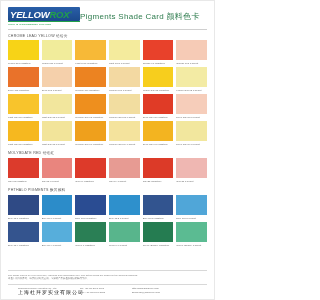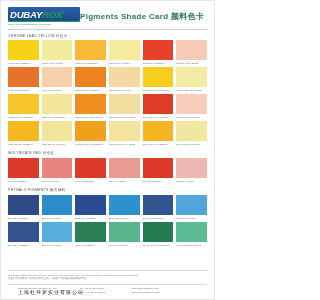--- a/index.html
+++ b/index.html
@@ -46,21 +46,20 @@
     color:#21a04a;font-weight:bold;
     margin-top:0.5px;white-space:nowrap;
     border-top:0.5px solid #21a04a;
     padding-top:0.5px;
   }
   .title{
     flex:1;text-align:center;
     font-size:8px;color:#2f7d4f;
     letter-spacing:0.3px;white-space:nowrap;
     padding-right:8px;
-    font-weight:bold;
   }
   .header-rule{
     height:1px;background:#cfcfcf;margin:0 7px;
   }
 
   
   .section{margin:0 7px;}
   .section-title{
     font-size:3.6px;color:#555;letter-spacing:0.25px;
     padding:3.5px 0 2.5px 0;white-space:nowrap;
@@ -106,21 +105,21 @@
   .c-web{flex:1;}
   .c-phone div,.c-web div{white-space:nowrap;}
 </style>
 </head>
 <body>
 
 <div class="page">
 
   <div class="header">
     <div class="logo-wrap">
-      <span class="logo-main"><span>DUBAY</span><span class="rx">ROX</span><span class="logo-reg">®</span></span>
+      <span class="logo-main"><span>YELLOW</span><span class="rx">ROX</span><span class="logo-reg">®</span></span>
       <span class="logo-sub">HIGH &amp; CONVENIENT COLORS</span>
     </div>
     <div class="title">Pigments Shade Card 颜料色卡</div>
   </div>
   <div class="header-rule"></div>
 
   <div class="section">
     <div class="section-title">CHROME LEAD YELLOW 铬铅黄</div>
     <div class="grid" id="grid-0">
         <div class="cell">

